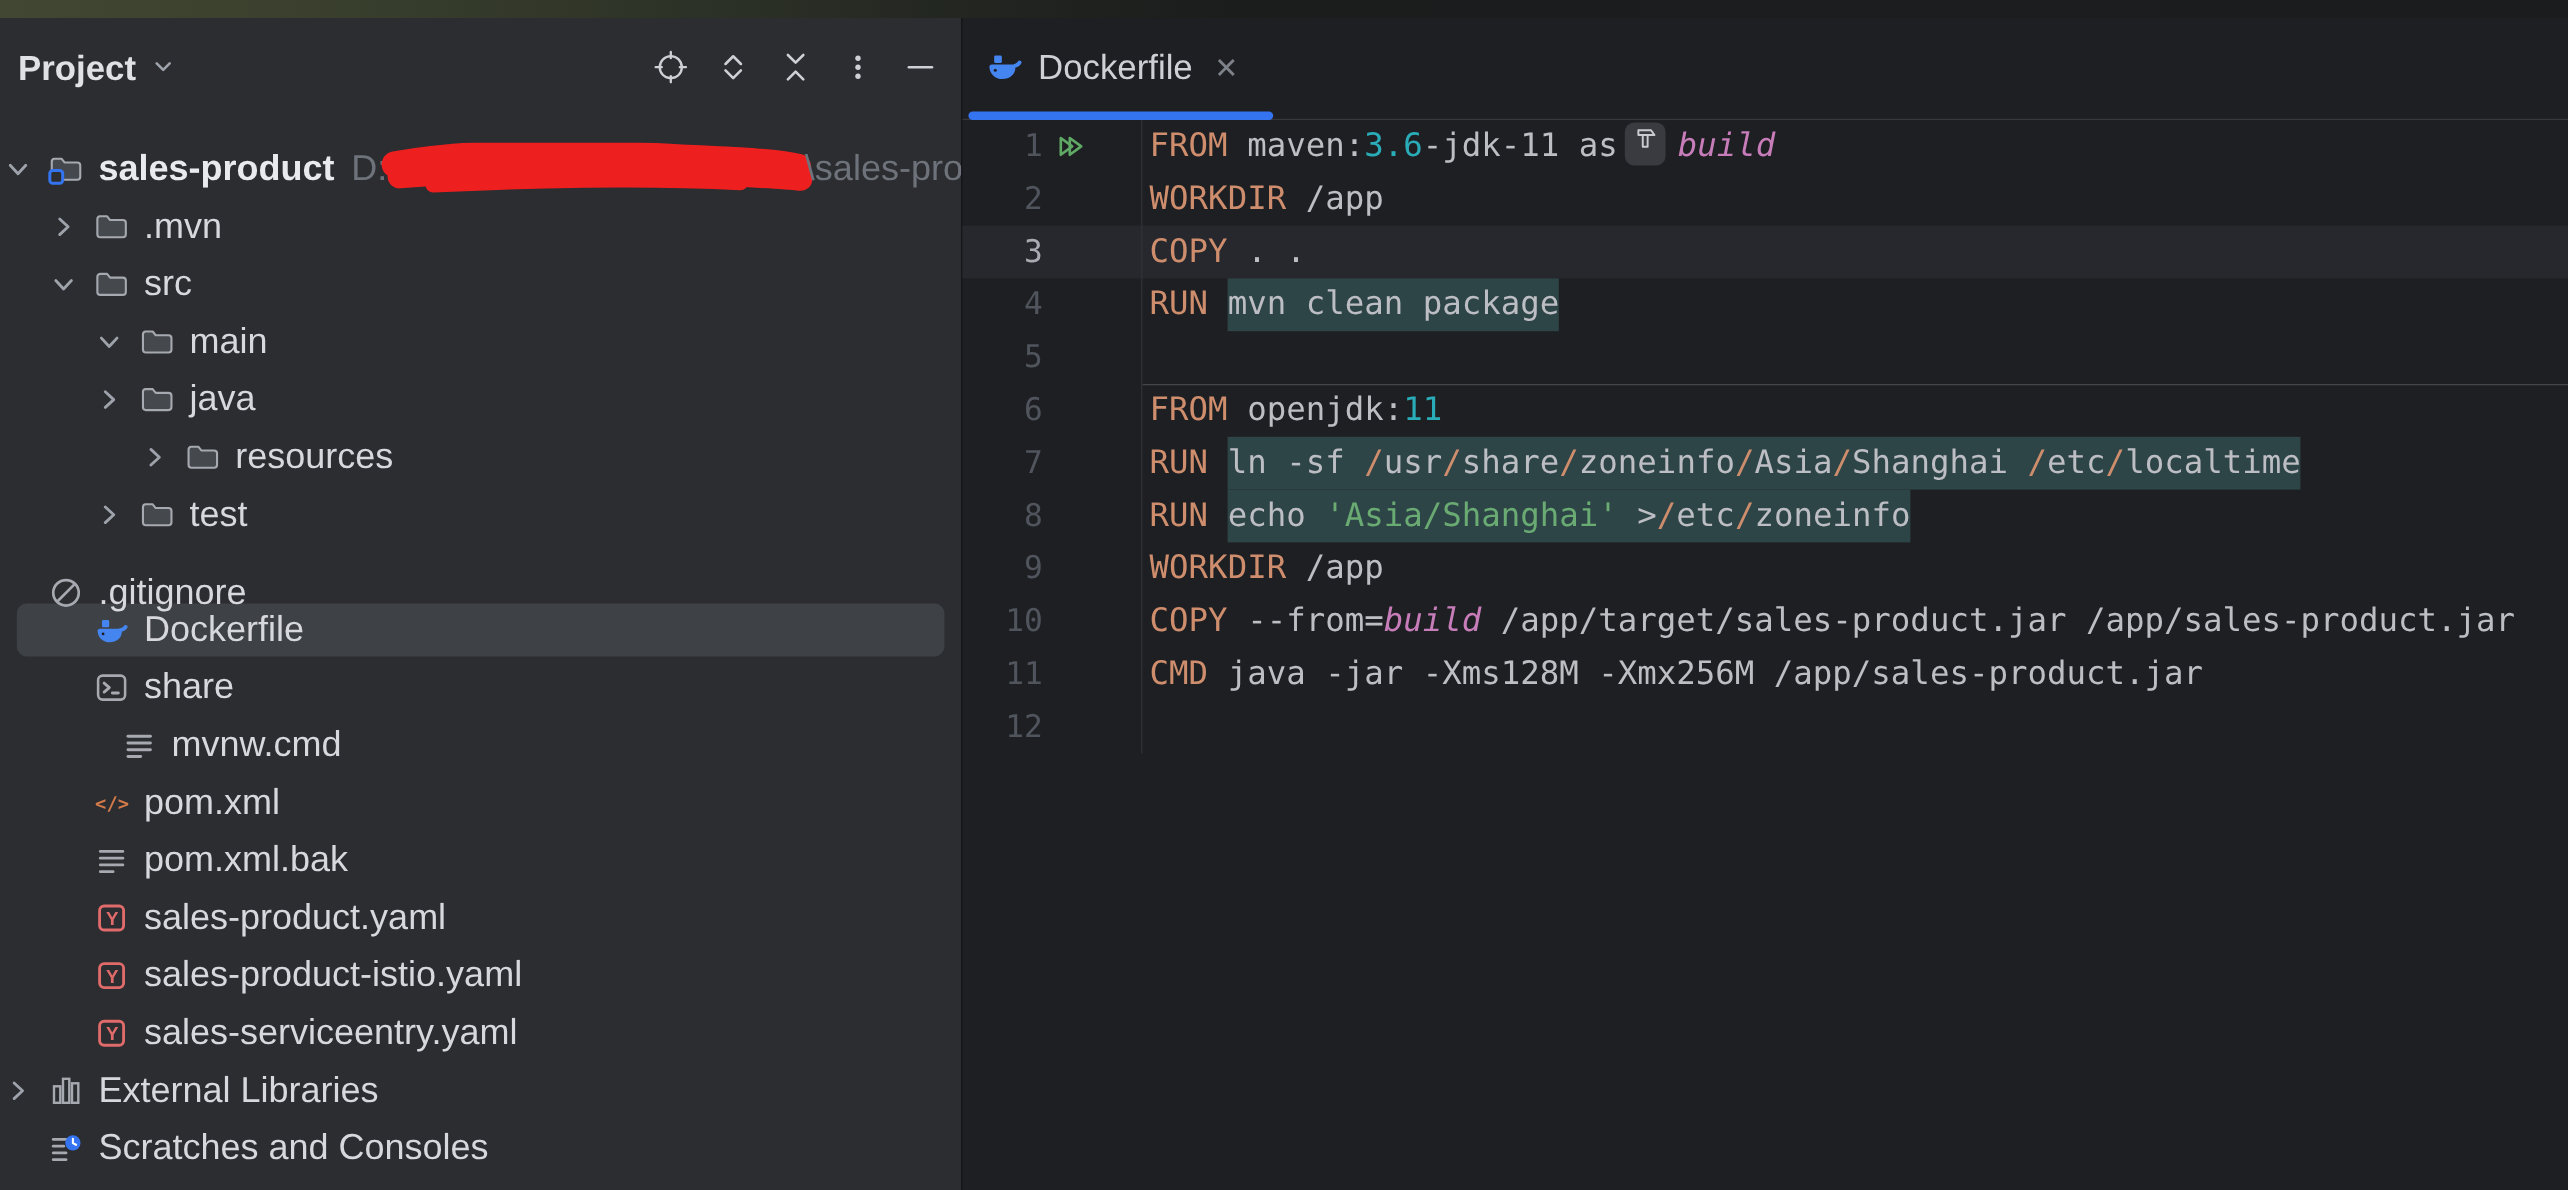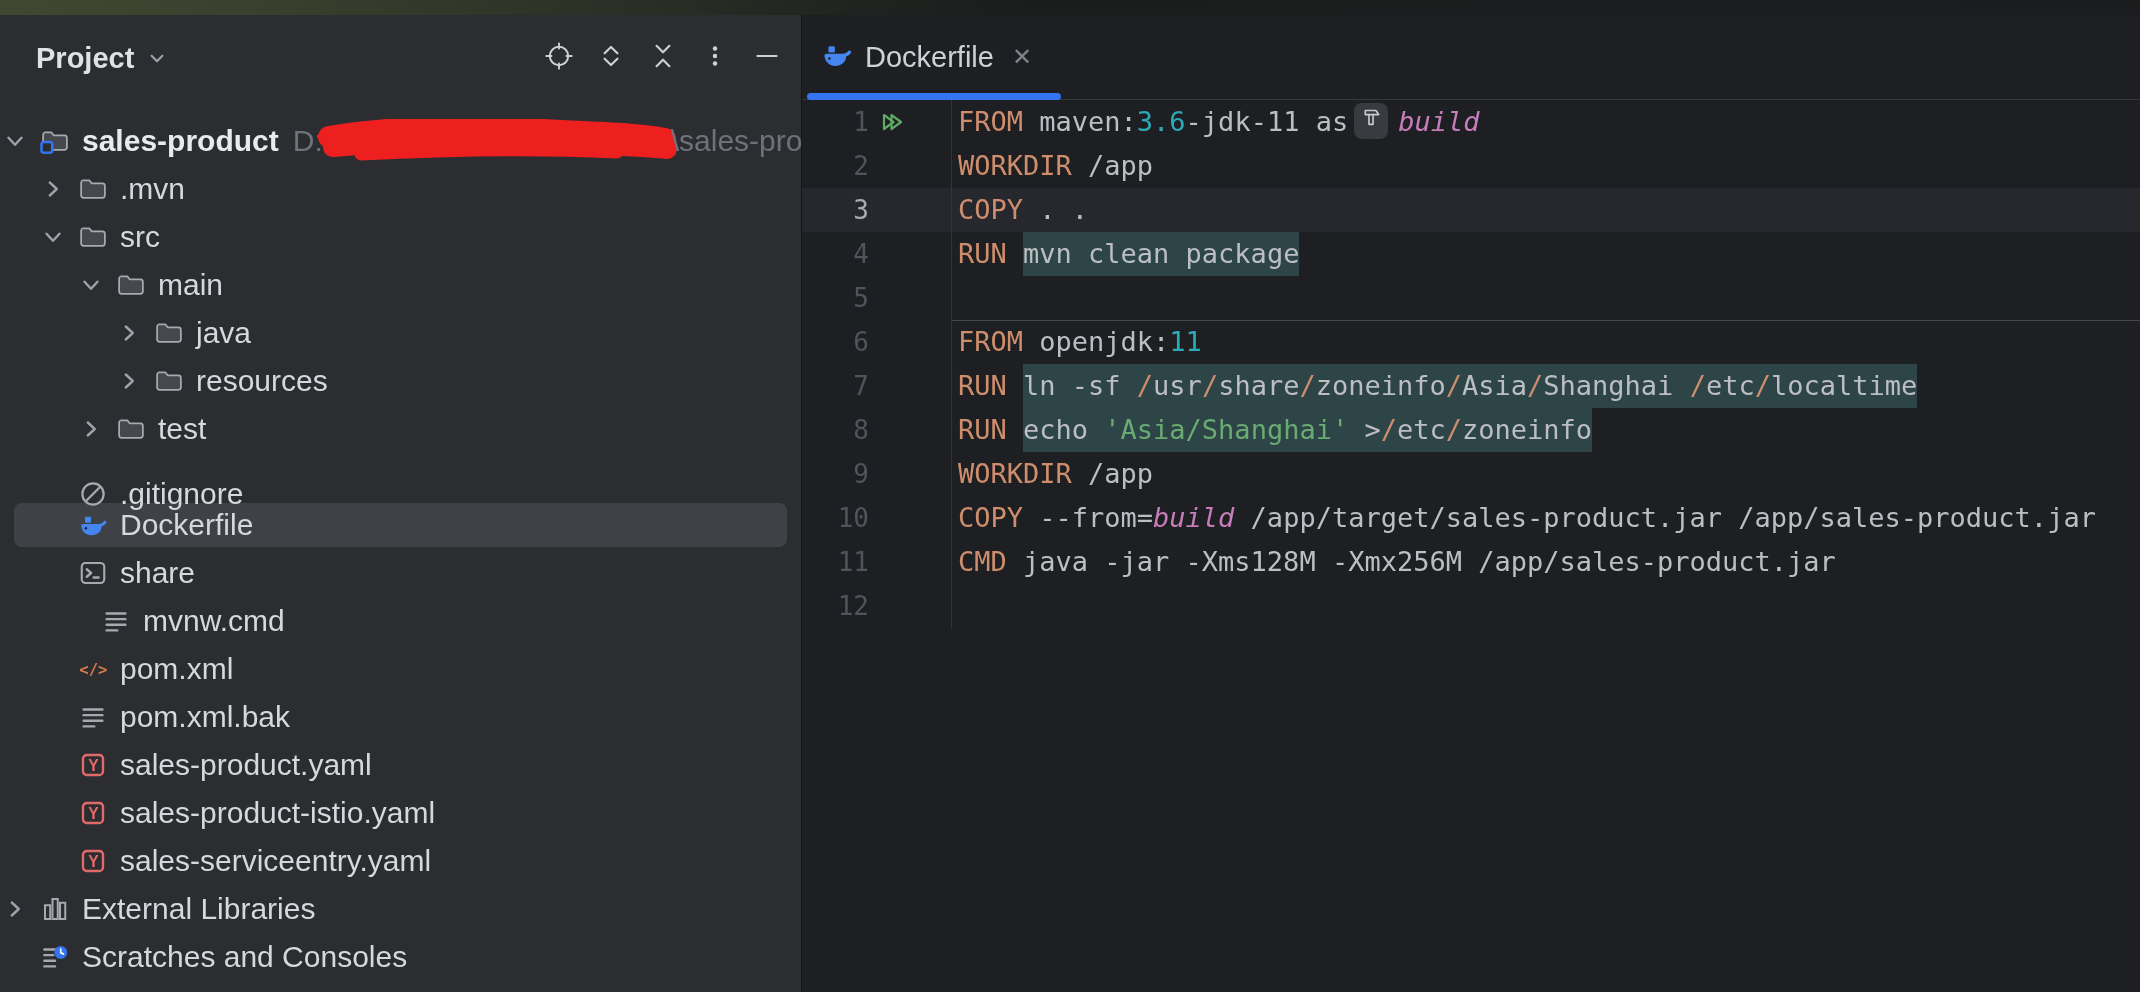--- a/index.html
+++ b/index.html
@@ -5,21 +5,21 @@
   html,body{margin:0;padding:0;background:#1e1f22;}
   .screen{position:relative;width:2140px;height:992px;overflow:hidden;
     font-family:"Liberation Sans",sans-serif;background:var(--bg_editor,#1e1f22);}
   
   .topstrip{position:absolute;left:0;top:0;width:2140px;height:15px;
     background:linear-gradient(90deg,#414732 0%,#3a402d 12%,#2c3127 28%,#20231f 40%,#1b1d1d 48%,#1a1c1e 100%);}
   
   .project-panel{position:absolute;left:0;top:15px;width:801px;bottom:0;
     background:var(--bg_panel);overflow:hidden;}
   .panel-header{position:absolute;left:0;top:0;width:100%;height:86px;display:flex;align-items:center;}
-  .panel-title{display:flex;align-items:flex-end;gap:10px;padding-left:36px;cursor:pointer;}
+  .panel-title{display:flex;align-items:flex-start;gap:10px;padding-left:15px;cursor:pointer;}
   .panel-title span.t{font-size:29px;font-weight:600;color:#dfe1e5;}
   .panel-toolbar{position:absolute;right:16px;top:0;height:86px;display:flex;align-items:center;gap:16px;}
   .tbtn{width:36px;height:36px;display:flex;align-items:center;justify-content:center;border-radius:6px;cursor:pointer;}
   .tree{position:absolute;left:0;top:94px;right:0;bottom:0;padding-top:8px;}
   .tree-row{position:relative;height:48px;display:flex;align-items:center;white-space:nowrap;cursor:pointer;}
   .tree-row .inner{position:relative;z-index:1;display:flex;align-items:center;height:100%;}
   .tree-row.selected::before{content:"";position:absolute;left:14px;right:14px;top:2px;bottom:2px;
     background:var(--bg_selected_row);border-radius:8px;}
   .chevbox{width:30px;height:48px;display:flex;align-items:center;justify-content:center;flex:0 0 30px;}
   .iconbox{width:34px;height:48px;display:flex;align-items:center;justify-content:center;flex:0 0 34px;margin-left:8px;}
@@ -183,66 +183,66 @@
             </span>
             <span class="iconbox">
               <svg width="30" height="30" viewBox="0 0 24 24">
                 <path d="M4 5 h5 l2 2.5 h8.5 a2 2 0 0 1 2 2 V17 a2 2 0 0 1 -2 2 h-15 a2 2 0 0 1 -2 -2 V7 a2 2 0 0 1 1.5 -2 z" fill="#45484d" stroke="#a6a9b0" stroke-width="1.4" stroke-linejoin="round"></path>
               </svg>
             </span>
             <span class="tree-label">main</span>
           </div>
         </div>
         <div class="tree-row">
+          <div class="inner" style="padding-left: 76px;">
+            <span class="chevbox">
+              <svg width="26" height="26" viewBox="0 0 24 24">
+                <polyline points="9,6 15.5,12 9,18" fill="none" stroke="#9da2ab" stroke-width="2.2" stroke-linecap="round" stroke-linejoin="round"></polyline>
+              </svg>
+            </span>
+            <span class="iconbox">
+              <svg width="30" height="30" viewBox="0 0 24 24">
+                <path d="M4 5 h5 l2 2.5 h8.5 a2 2 0 0 1 2 2 V17 a2 2 0 0 1 -2 2 h-15 a2 2 0 0 1 -2 -2 V7 a2 2 0 0 1 1.5 -2 z" fill="#45484d" stroke="#a6a9b0" stroke-width="1.4" stroke-linejoin="round"></path>
+              </svg>
+            </span>
+            <span class="tree-label">java</span>
+          </div>
+        </div>
+        <div class="tree-row">
           <div class="inner" style="padding-left: 114px;">
             <span class="chevbox">
               <svg width="26" height="26" viewBox="0 0 24 24">
                 <polyline points="9,6 15.5,12 9,18" fill="none" stroke="#9da2ab" stroke-width="2.2" stroke-linecap="round" stroke-linejoin="round"></polyline>
               </svg>
             </span>
             <span class="iconbox">
               <svg width="30" height="30" viewBox="0 0 24 24">
                 <path d="M4 5 h5 l2 2.5 h8.5 a2 2 0 0 1 2 2 V17 a2 2 0 0 1 -2 2 h-15 a2 2 0 0 1 -2 -2 V7 a2 2 0 0 1 1.5 -2 z" fill="#45484d" stroke="#a6a9b0" stroke-width="1.4" stroke-linejoin="round"></path>
               </svg>
             </span>
-            <span class="tree-label">java</span>
-          </div>
-        </div>
-        <div class="tree-row">
-          <div class="inner" style="padding-left: 114px;">
+            <span class="tree-label">resources</span>
+          </div>
+        </div>
+        <div class="tree-row">
+          <div class="inner" style="padding-left: 76px;">
             <span class="chevbox">
               <svg width="26" height="26" viewBox="0 0 24 24">
                 <polyline points="9,6 15.5,12 9,18" fill="none" stroke="#9da2ab" stroke-width="2.2" stroke-linecap="round" stroke-linejoin="round"></polyline>
               </svg>
             </span>
             <span class="iconbox">
               <svg width="30" height="30" viewBox="0 0 24 24">
                 <path d="M4 5 h5 l2 2.5 h8.5 a2 2 0 0 1 2 2 V17 a2 2 0 0 1 -2 2 h-15 a2 2 0 0 1 -2 -2 V7 a2 2 0 0 1 1.5 -2 z" fill="#45484d" stroke="#a6a9b0" stroke-width="1.4" stroke-linejoin="round"></path>
               </svg>
             </span>
-            <span class="tree-label">resources</span>
-          </div>
-        </div>
-        <div class="tree-row">
-          <div class="inner" style="padding-left: 76px;">
-            <span class="chevbox">
-              <svg width="26" height="26" viewBox="0 0 24 24">
-                <polyline points="9,6 15.5,12 9,18" fill="none" stroke="#9da2ab" stroke-width="2.2" stroke-linecap="round" stroke-linejoin="round"></polyline>
-              </svg>
-            </span>
-            <span class="iconbox">
-              <svg width="30" height="30" viewBox="0 0 24 24">
-                <path d="M4 5 h5 l2 2.5 h8.5 a2 2 0 0 1 2 2 V17 a2 2 0 0 1 -2 2 h-15 a2 2 0 0 1 -2 -2 V7 a2 2 0 0 1 1.5 -2 z" fill="#45484d" stroke="#a6a9b0" stroke-width="1.4" stroke-linejoin="round"></path>
-              </svg>
-            </span>
             <span class="tree-label">test</span>
           </div>
         </div>
         <div class="tree-row">
-          <div class="inner" style="padding-left: 38px; margin-top: 34px;">
+          <div class="inner" style=" margin-top: 34px;">
             <span class="chevbox"></span>
             <span class="iconbox">
               <svg width="30" height="30" viewBox="0 0 24 24">
                 <circle cx="12" cy="12" r="8.5" fill="none" stroke="#a6a9b0" stroke-width="1.8"></circle>
                 <line x1="6.4" y1="17.6" x2="17.6" y2="6.4" stroke="#a6a9b0" stroke-width="1.8"></line>
               </svg>
             </span>
             <span class="tree-label">.gitignore</span>
           </div>
         </div>

